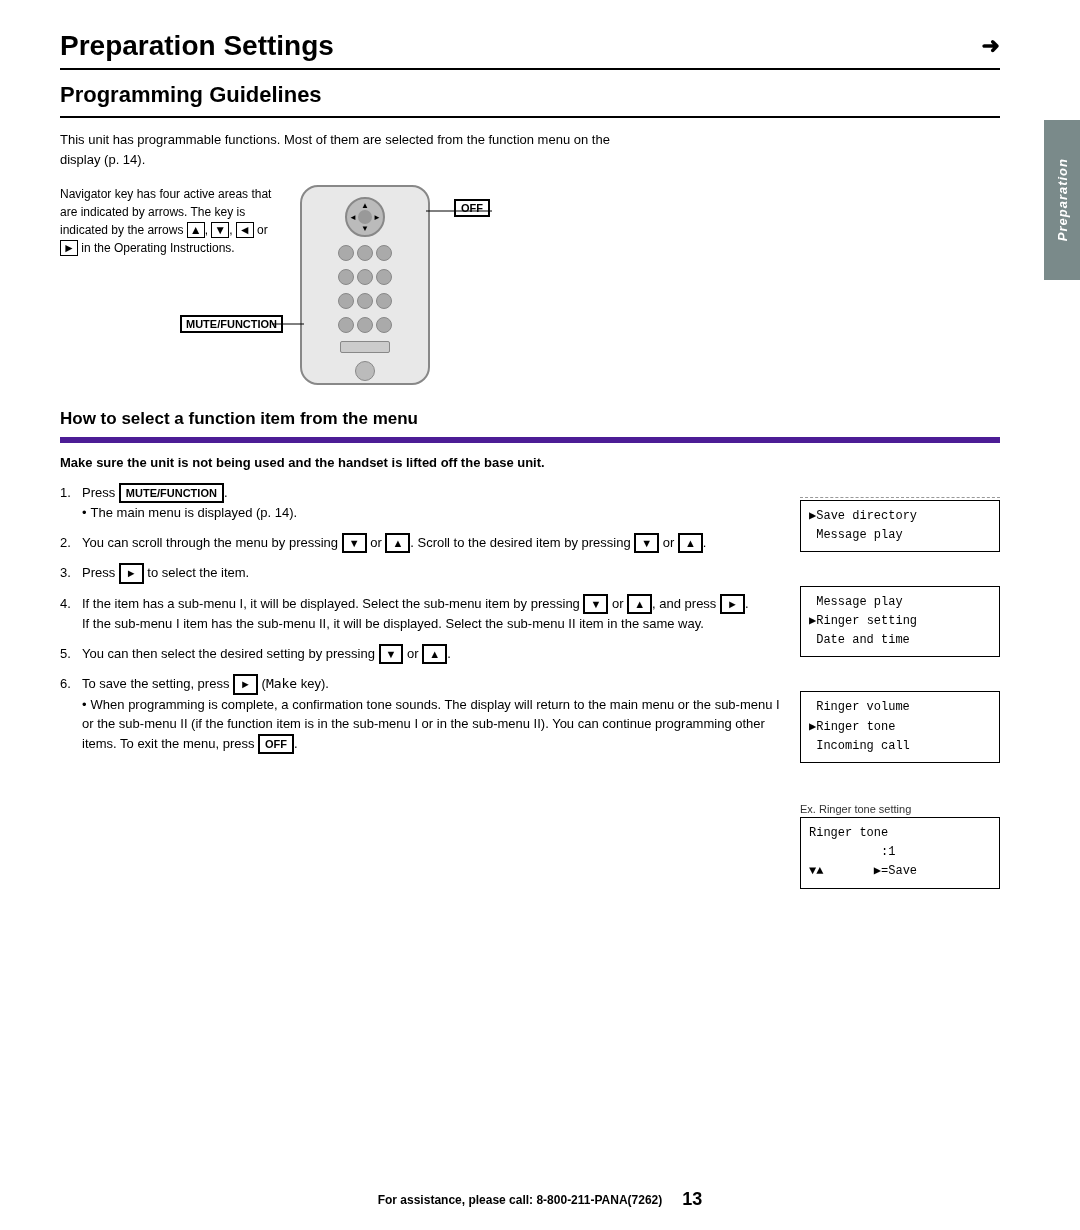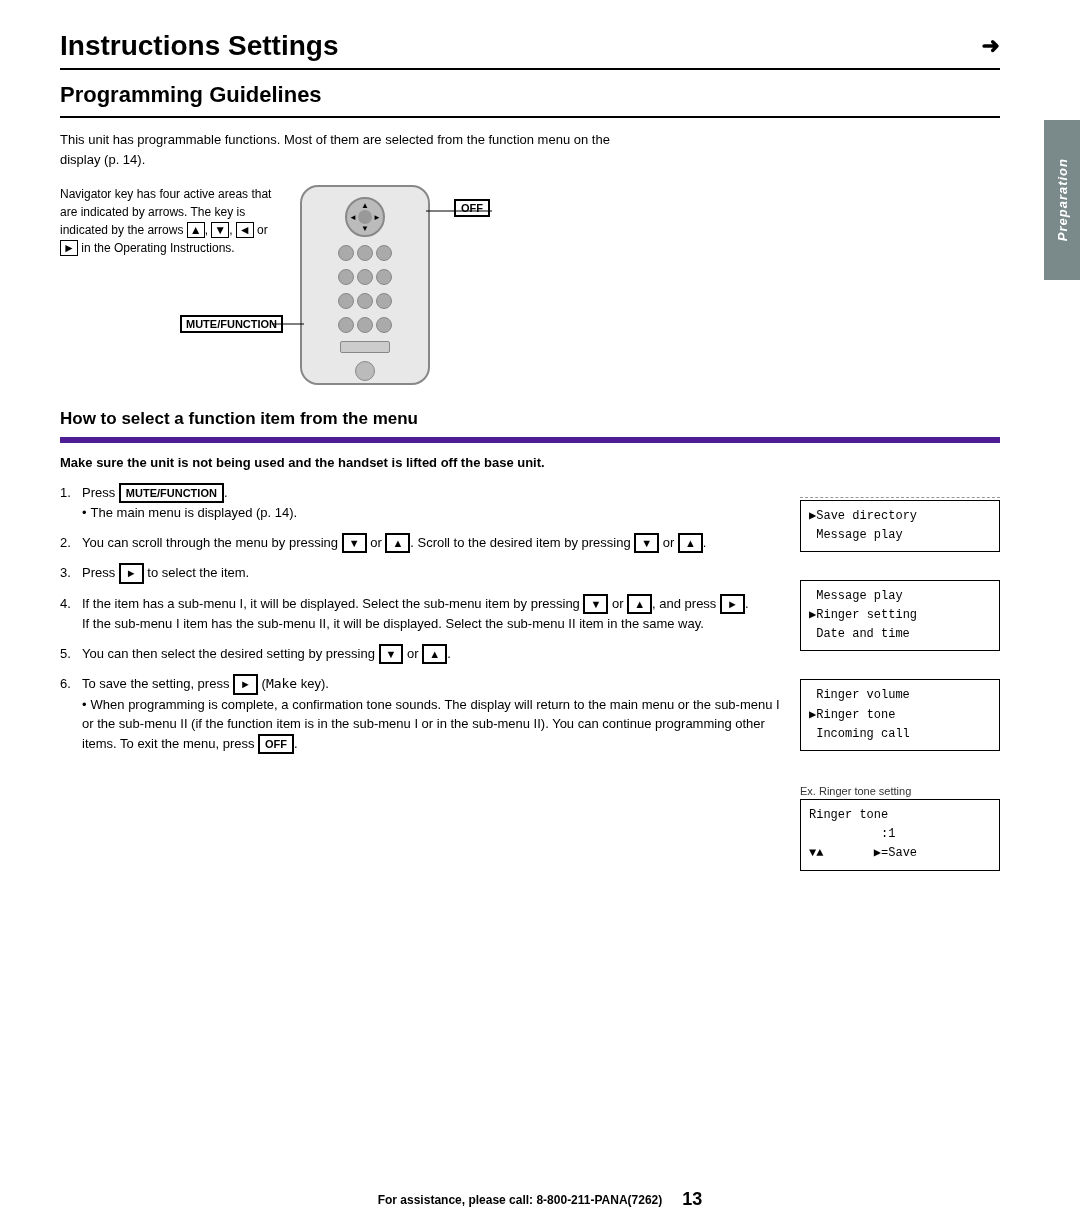--- a/index.html
+++ b/index.html
@@ -176,21 +176,21 @@
     }
     .steps-left {
       flex: 1;
       min-width: 0;
     }
     .steps-right {
       width: 200px;
       flex-shrink: 0;
       display: flex;
       flex-direction: column;
-      gap: 18px;
+      gap: 24px;
       padding-top: 14px;
     }
 
     .step {
       margin-bottom: 10px;
       line-height: 1.5;
       font-size: 13px;
     }
     .step-bullet {
       display: flex;
@@ -266,21 +266,21 @@
 
 <div class="page-container">
 
   <div class="side-tab">
     <span class="side-tab-text">Preparation</span>
   </div>
 
   <div class="main-content">
 
     <div class="page-header">
-      <span class="page-title">Instructions Settings</span>
+      <span class="page-title">Preparation Settings</span>
       <span class="arrow-right">➜</span>
     </div>
 
     <div class="section-title">Programming Guidelines</div>
 
     <p class="intro-text">This unit has programmable functions. Most of them are selected from the function menu on the display (p. 14).</p>
 
     <div class="navigator-section">
       <div class="navigator-text">
         <span>Navigator key has four active areas that are indicated by arrows. The key is indicated by the arrows <span style="font-size:12px; border:1px solid #000; padding:0 2px;">▲</span>, <span style="font-size:12px; border:1px solid #000; padding:0 2px;">▼</span>, <span style="font-size:12px; border:1px solid #000; padding:0 2px;">◄</span> or <span style="font-size:12px; border:1px solid #000; padding:0 2px;">►</span> in the Operating Instructions.</span>

